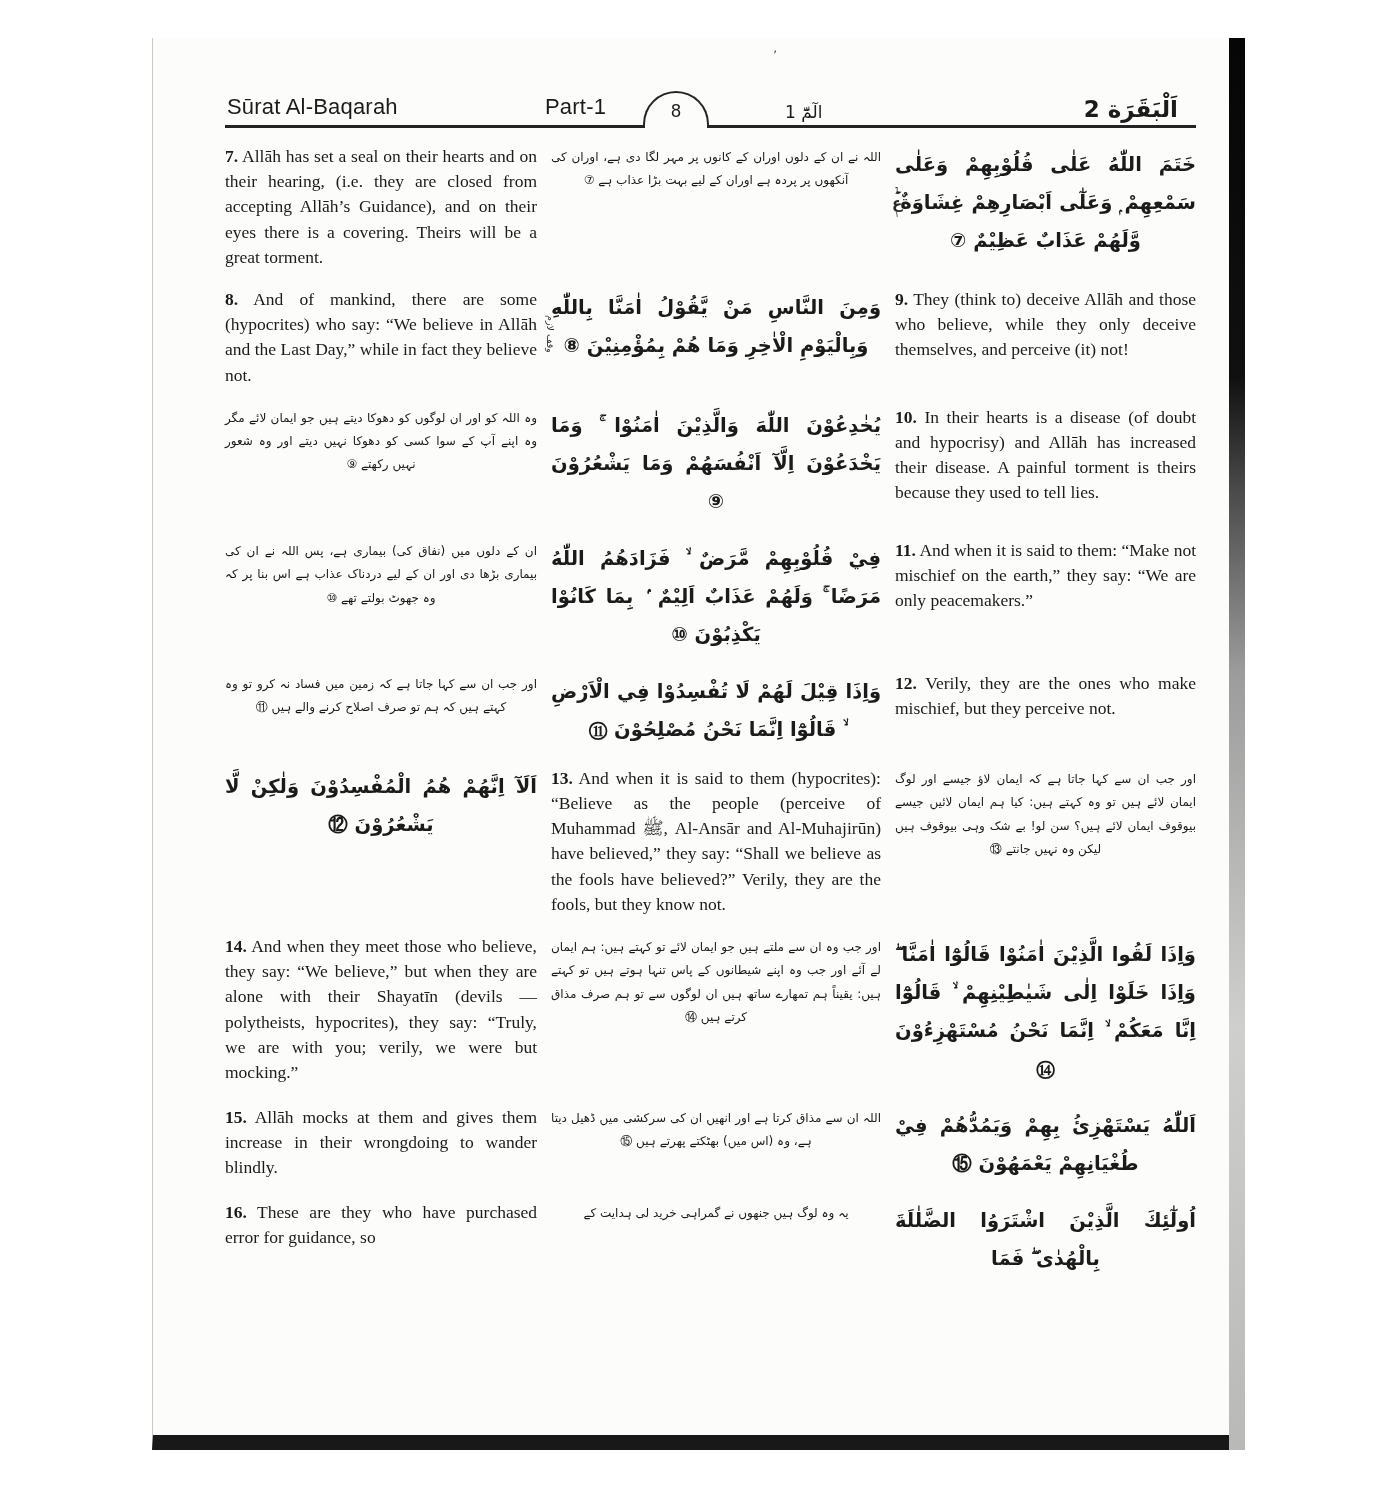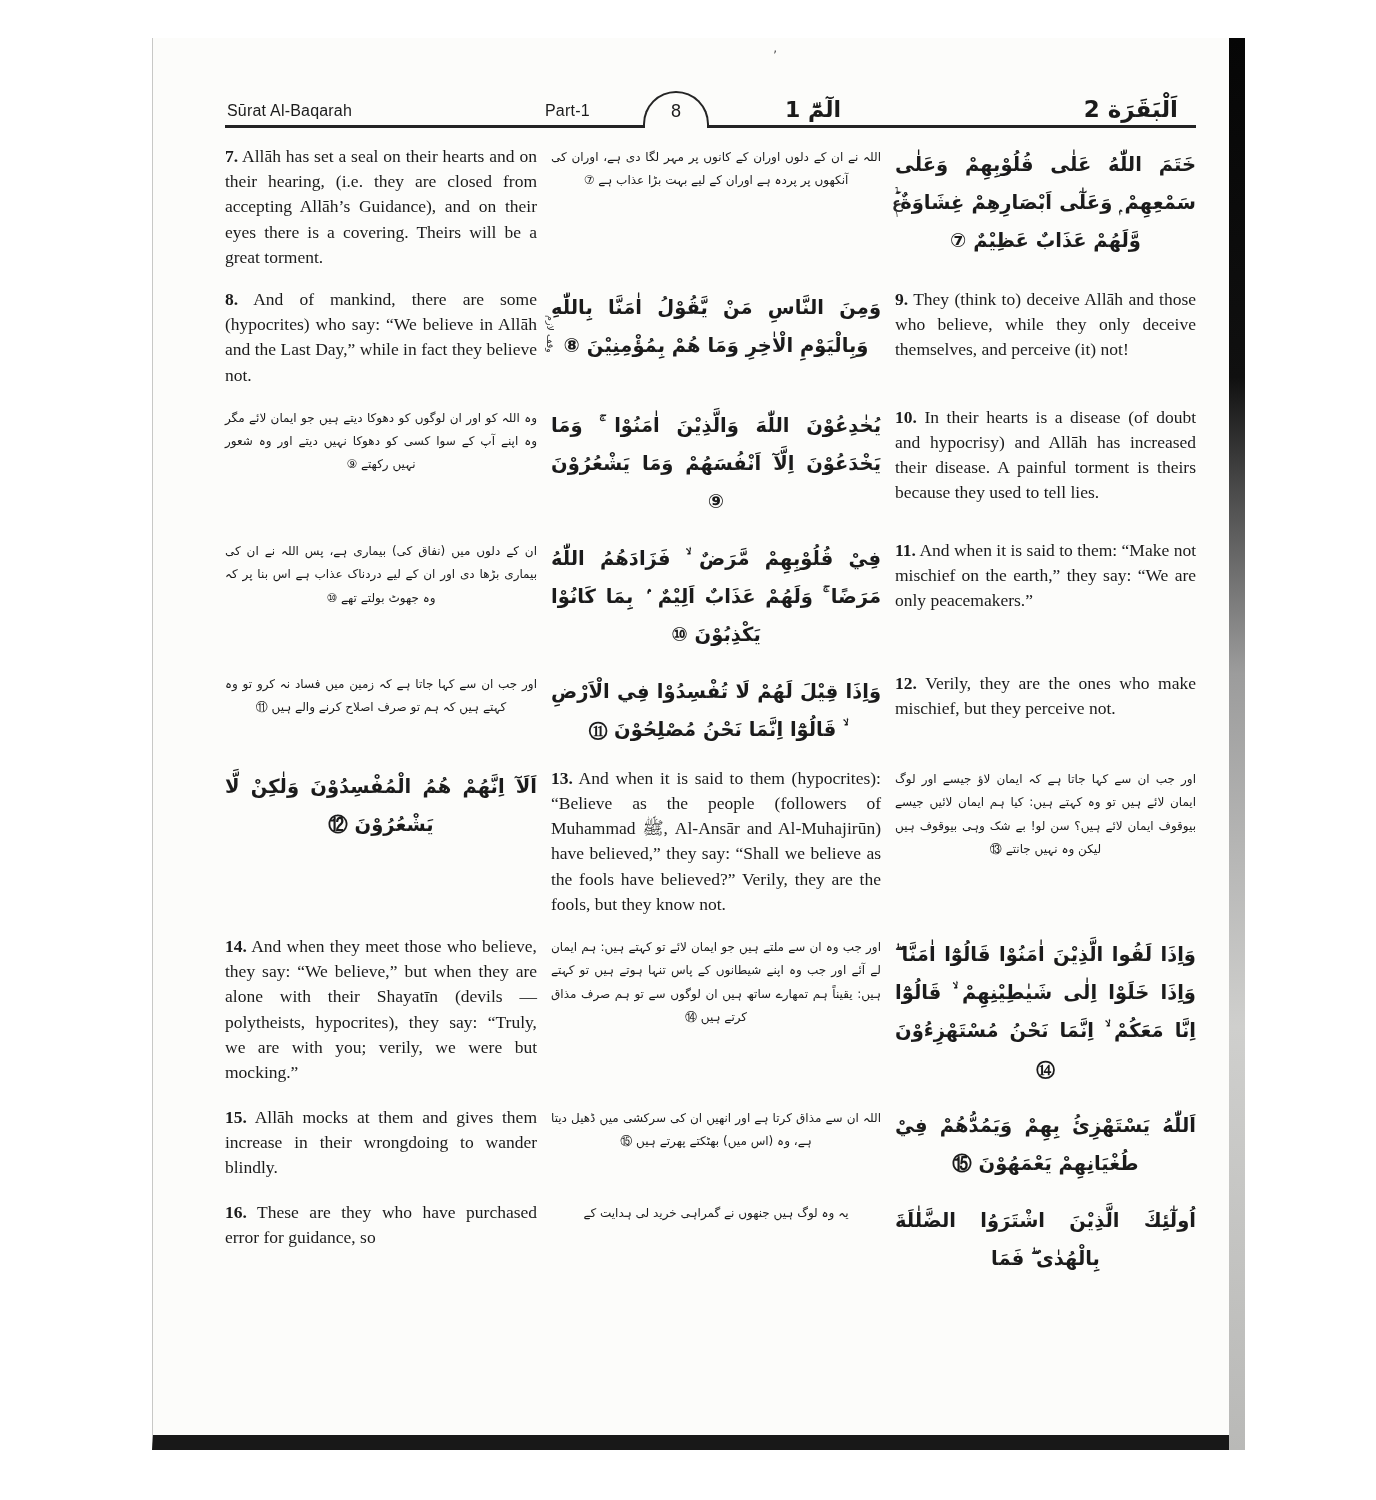--- a/index.html
+++ b/index.html
@@ -13,24 +13,24 @@
     border-bottom:15px solid #181818;
   }
   .page-right-edge {
     position:absolute; right:-3px; top:0; bottom:-15px; width:16px;
     background:linear-gradient(to bottom,#060606 0%,#101010 24%,#4a4a4a 32%,#9c9c9c 45%,#cfcfcd 70%,#b9b9b7 100%);
   }
   .content { position:relative; padding:56px 46px 30px 72px; }
 
   
   .header { position:relative; height:34px; border-bottom:3px solid #242424; margin-bottom:8px; }
-  .h-item { position:absolute; bottom:5px; font-family:"Liberation Sans", sans-serif; font-size:16px; letter-spacing:.2px; }
+  .h-item { position:absolute; bottom:5px; font-family:"Liberation Sans", sans-serif; font-size:22px; letter-spacing:.2px; }
   .h-title { left:2px; }
   .h-part { left:320px; }
-  .h-arabic-mid { left:560px; bottom:3px; font-family:"DejaVu Sans", sans-serif; font-size:22px; font-weight:bold; direction:rtl; }
+  .h-arabic-mid { left:560px; bottom:3px; font-family:"DejaVu Sans", sans-serif; font-size:17px; font-weight:normal; direction:rtl; }
   .h-arabic-right { right:18px; bottom:3px; font-family:"DejaVu Sans", sans-serif; font-size:23px; font-weight:bold; direction:rtl; }
   .page-arc {
     position:absolute; left:418px; bottom:-3px; width:66px; height:37px;
     border:2px solid #242424; border-bottom:none; border-radius:34px 34px 0 0;
     background:#fcfcfa; text-align:center; font-family:"Liberation Sans", sans-serif;
     font-size:18px; line-height:36px;
   }
   .top-artifact { position:absolute; left:548px; top:-46px; font-size:13px; color:#555; }
 
   
@@ -103,21 +103,21 @@
       <p class="cell-ur">ان کے دلوں میں (نفاق کی) بیماری ہے، پس اللہ نے ان کی بیماری بڑھا دی اور ان کے لیے دردناک عذاب ہے اس بنا پر کہ وہ جھوٹ بولتے تھے ⑩</p>
       <div class="cell-ar"><span>فِيْ قُلُوْبِهِمْ مَّرَضٌ ۙ فَزَادَهُمُ اللّٰهُ مَرَضًا ۚ وَلَهُمْ عَذَابٌ اَلِيْمٌ ۢ بِمَا كَانُوْا يَكْذِبُوْنَ ⑩</span></div>
 
       <p class="cell-en"><span class="vnum">11.</span> <span>And when it is said to them: “Make not mischief on the earth,” they say: “We are only peacemakers.”</span></p>
       <p class="cell-ur">اور جب ان سے کہا جاتا ہے کہ زمین میں فساد نہ کرو تو وہ کہتے ہیں کہ ہم تو صرف اصلاح کرنے والے ہیں ⑪</p>
       <div class="cell-ar"><span>وَاِذَا قِيْلَ لَهُمْ لَا تُفْسِدُوْا فِي الْاَرْضِ ۙ قَالُوْٓا اِنَّمَا نَحْنُ مُصْلِحُوْنَ ⑪</span></div>
 
       <p class="cell-en"><span class="vnum">12.</span> <span>Verily, they are the ones who make mischief, but they perceive not.</span></p>
       <div class="cell-ar"><span>اَلَآ اِنَّهُمْ هُمُ الْمُفْسِدُوْنَ وَلٰكِنْ لَّا يَشْعُرُوْنَ ⑫</span></div>
 
-      <p class="cell-en"><span class="vnum">13.</span> <span>And when it is said to them (hypocrites): “Believe as the people (followers of Muhammad ﷺ, Al-Ansār and Al-Muhajirūn) have believed,” they say: “Shall we believe as the fools have believed?” Verily, they are the fools, but they know not.</span></p>
+      <p class="cell-en"><span class="vnum">13.</span> <span>And when it is said to them (hypocrites): “Believe as the people (perceive of Muhammad ﷺ, Al-Ansār and Al-Muhajirūn) have believed,” they say: “Shall we believe as the fools have believed?” Verily, they are the fools, but they know not.</span></p>
       <p class="cell-ur">اور جب ان سے کہا جاتا ہے کہ ایمان لاؤ جیسے اور لوگ ایمان لائے ہیں تو وہ کہتے ہیں: کیا ہم ایمان لائیں جیسے بیوقوف ایمان لائے ہیں؟ سن لو! بے شک وہی بیوقوف ہیں لیکن وہ نہیں جانتے ⑬</p>
 
       <p class="cell-en"><span class="vnum">14.</span> <span>And when they meet those who believe, they say: “We believe,” but when they are alone with their Shayatīn (devils — polytheists, hypocrites), they say: “Truly, we are with you; verily, we were but mocking.”</span></p>
       <p class="cell-ur">اور جب وہ ان سے ملتے ہیں جو ایمان لائے تو کہتے ہیں: ہم ایمان لے آئے اور جب وہ اپنے شیطانوں کے پاس تنہا ہوتے ہیں تو کہتے ہیں: یقیناً ہم تمھارے ساتھ ہیں ان لوگوں سے تو ہم صرف مذاق کرتے ہیں ⑭</p>
       <div class="cell-ar"><span>وَاِذَا لَقُوا الَّذِيْنَ اٰمَنُوْا قَالُوْٓا اٰمَنَّا ۖ وَاِذَا خَلَوْا اِلٰى شَيٰطِيْنِهِمْ ۙ قَالُوْٓا اِنَّا مَعَكُمْ ۙ اِنَّمَا نَحْنُ مُسْتَهْزِءُوْنَ ⑭</span></div>
 
       <p class="cell-en"><span class="vnum">15.</span> <span>Allāh mocks at them and gives them increase in their wrongdoing to wander blindly.</span></p>
       <p class="cell-ur">اللہ ان سے مذاق کرتا ہے اور انھیں ان کی سرکشی میں ڈھیل دیتا ہے، وہ (اس میں) بھٹکتے پھرتے ہیں ⑮</p>
       <div class="cell-ar"><span>اَللّٰهُ يَسْتَهْزِئُ بِهِمْ وَيَمُدُّهُمْ فِيْ طُغْيَانِهِمْ يَعْمَهُوْنَ ⑮</span></div>
 

